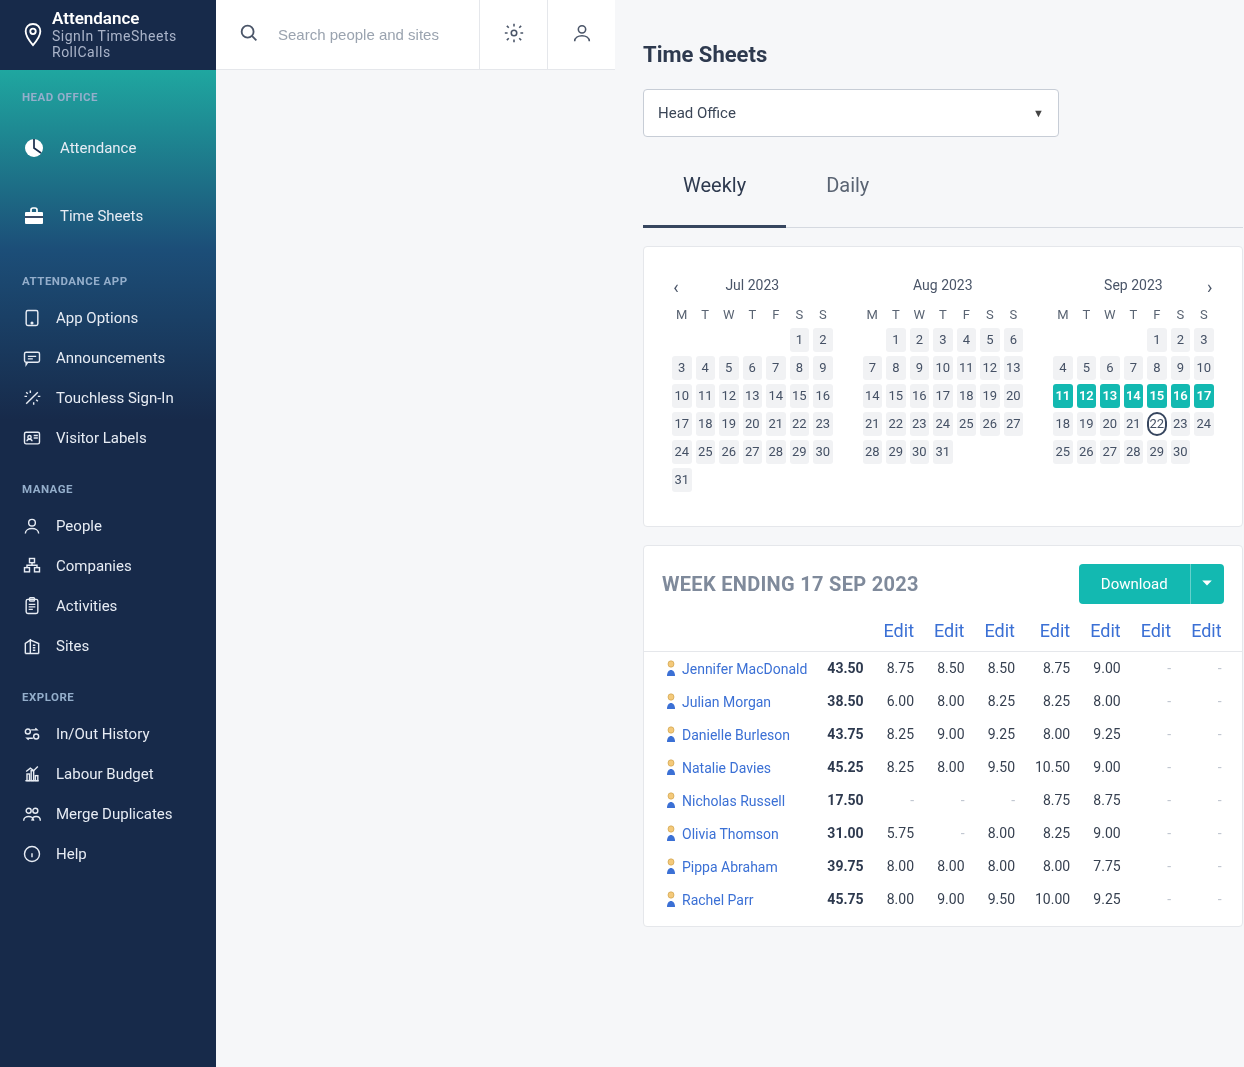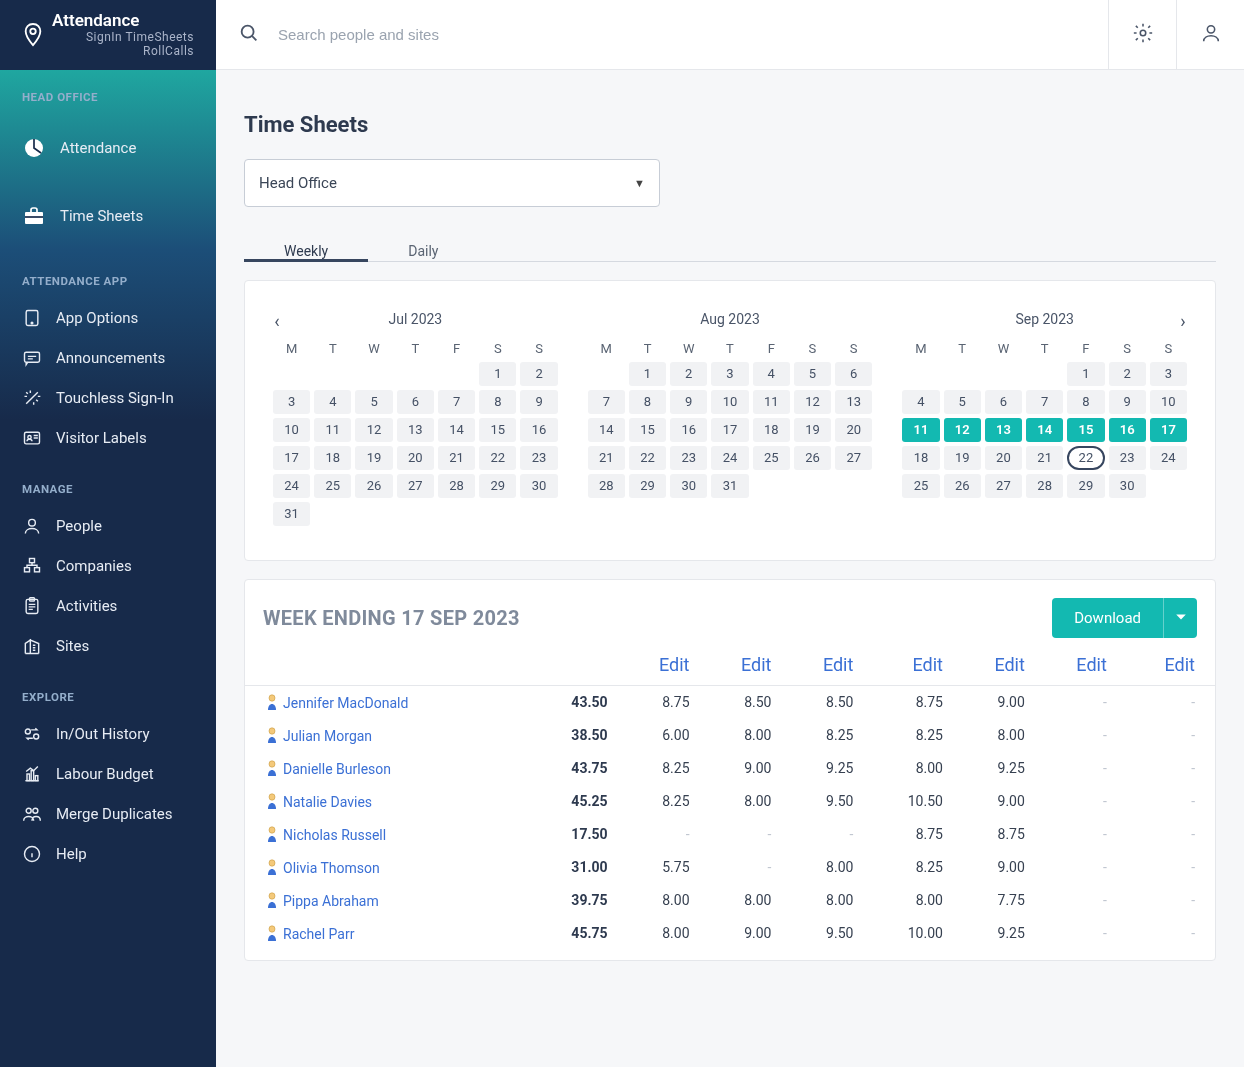--- a/index.html
+++ b/index.html
@@ -20,46 +20,46 @@
   }
   *{box-sizing:border-box;}
   body{margin:0;font-family:-apple-system,BlinkMacSystemFont,"Segoe UI",Roboto,Helvetica,Arial,sans-serif;background:var(--page);color:var(--text);font-size:14px;}
   .app{display:flex;min-height:100vh;}
   
   .sidebar{width:216px;flex:0 0 216px;background:linear-gradient(180deg,var(--navy) 0,var(--navy) 70px,var(--teal-grad1) 70px,var(--teal-grad2) 250px,var(--navy) 420px,var(--navy) 100%);color:#cfd6e3;position:relative;}
   .brand{height:70px;display:flex;align-items:center;gap:8px;padding:0 22px;background:var(--navy);}
   .brand .pin{width:22px;height:28px;display:inline-flex;align-items:center;justify-content:center;}
   .brand .pin svg{width:22px;height:28px;fill:none;stroke:#fff;stroke-width:2;}
   .brand-name{font-size:17px;font-weight:600;color:#fff;line-height:1.05;}
-  .brand-sub{font-size:12px;color:#aab4c9;margin-top:1px;letter-spacing:.5px;text-align:right;}
+  .brand-sub{font-size:14px;color:#aab4c9;margin-top:1px;letter-spacing:.5px;}
   .side-section{padding:20px 0 4px;}
   .side-label{padding:0 22px 10px;font-size:11.5px;font-weight:700;letter-spacing:.5px;color:#94aecb;text-transform:uppercase;}
   .nav-item{display:flex;align-items:center;gap:14px;padding:12px 22px;color:#e7ecf4;text-decoration:none;font-size:15px;cursor:pointer;}
   .nav-item.compact{padding:10px 22px;}
   .nav-item .ic{width:20px;height:20px;flex:0 0 20px;display:inline-flex;align-items:center;justify-content:center;}
   .nav-item svg{width:20px;height:20px;stroke:#e7ecf4;fill:none;stroke-width:1.7;}
   .nav-item.big{padding:22px 22px;}
   .nav-item.big .ic{width:24px;height:24px;flex:0 0 24px;}
   .nav-item.big svg{width:24px;height:24px;}
   
-  .main{flex:1;display:flex;flex-direction:column;min-width:0;}
+  .main{flex:1;display:flex;flex-direction:row;min-width:0;}
   .topbar{height:70px;background:var(--white);border-bottom:1px solid var(--border);display:flex;align-items:center;padding:0 0 0 22px;}
   .search-ic svg{width:22px;height:22px;stroke:#4a5568;fill:none;stroke-width:2;}
   .search-input{border:none;outline:none;margin-left:16px;font-size:15px;flex:1;color:#374151;}
   .search-input::placeholder{color:#9aa3af;}
   .top-actions{margin-left:auto;display:flex;height:100%;}
   .top-btn{width:68px;height:100%;display:flex;align-items:center;justify-content:center;border-left:1px solid var(--border);cursor:pointer;}
   .top-btn svg{width:22px;height:22px;stroke:#4a5568;fill:none;stroke-width:1.7;}
   
   .content{padding:24px 28px 40px;}
   .page-title{font-size:22px;font-weight:700;color:#2e3a4f;margin:18px 0 22px;}
   .site-select{width:416px;height:48px;border:1px solid #c7cdd6;border-radius:4px;background:#fff;display:flex;align-items:center;padding:0 14px;font-size:15px;color:#3b4657;cursor:pointer;position:relative;}
   .site-select .caret{margin-left:auto;font-size:11px;color:#444;}
   .tabs{margin-top:26px;display:flex;border-bottom:1px solid #d5d9e0;}
-  .tab{padding:10px 40px 0;font-size:14px;color:#5a6473;cursor:pointer;}
+  .tab{padding:10px 40px 28px;font-size:20px;color:#5a6473;cursor:pointer;}
   .tab.active{color:#2e3a4f;border-bottom:3px solid #37465f;margin-bottom:-1.5px;}
   
   .cal-wrap{background:#fff;border:1px solid var(--border);border-radius:4px;margin-top:18px;padding:30px 28px 34px;display:flex;gap:26px;align-items:flex-start;position:relative;}
   .cal-nav{position:absolute;top:28px;width:24px;height:24px;display:flex;align-items:center;justify-content:center;cursor:pointer;color:#4a5568;font-size:18px;}
   .cal-nav.prev{left:20px;} .cal-nav.next{right:20px;}
   .month{flex:1;}
   .month-title{text-align:center;font-size:14px;color:#4a5568;margin-bottom:14px;}
   .dow{display:grid;grid-template-columns:repeat(7,1fr);gap:4px;margin-bottom:6px;}
   .dow span{text-align:center;font-size:13px;color:#5a6473;}
   .grid{display:grid;grid-template-columns:repeat(7,1fr);gap:4px;}

